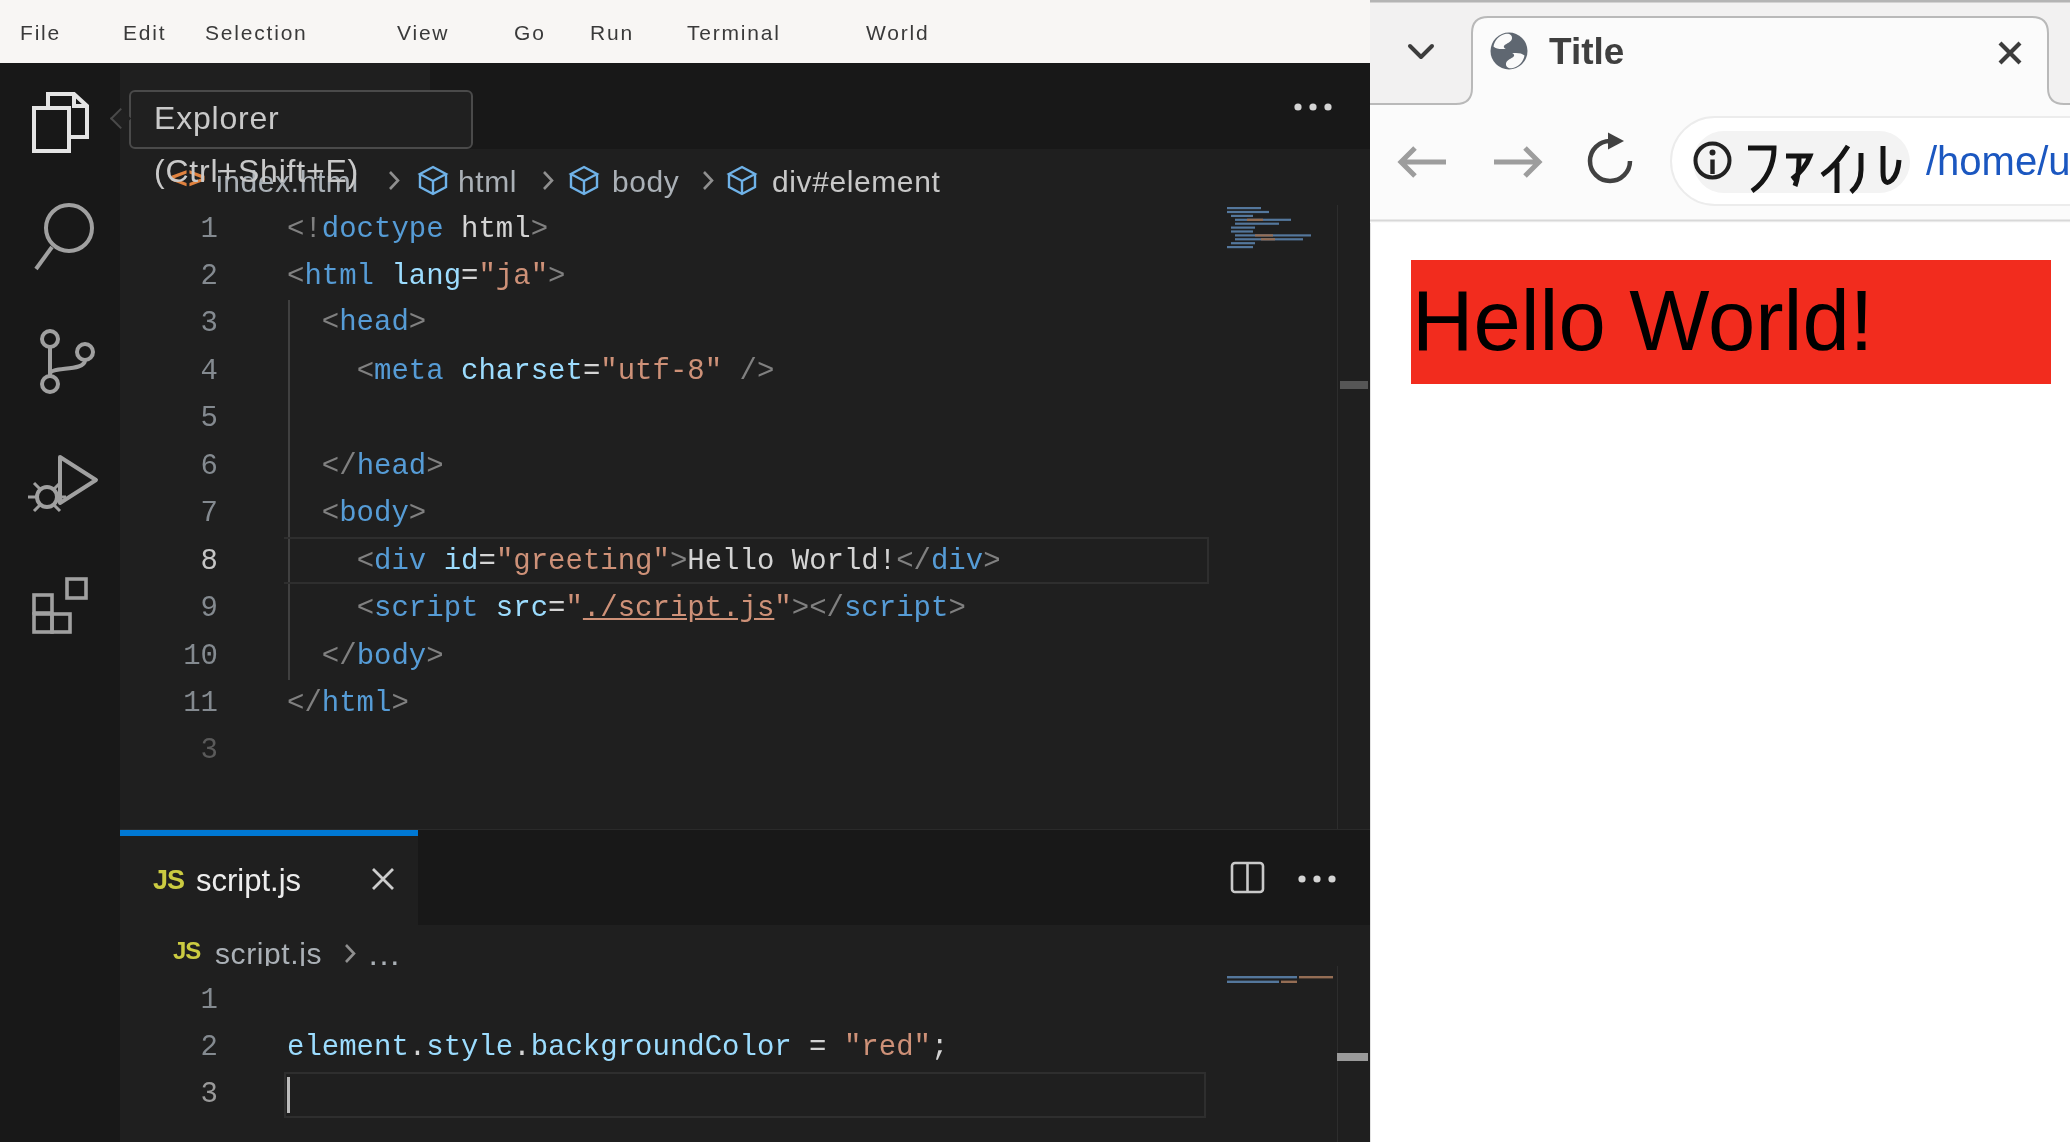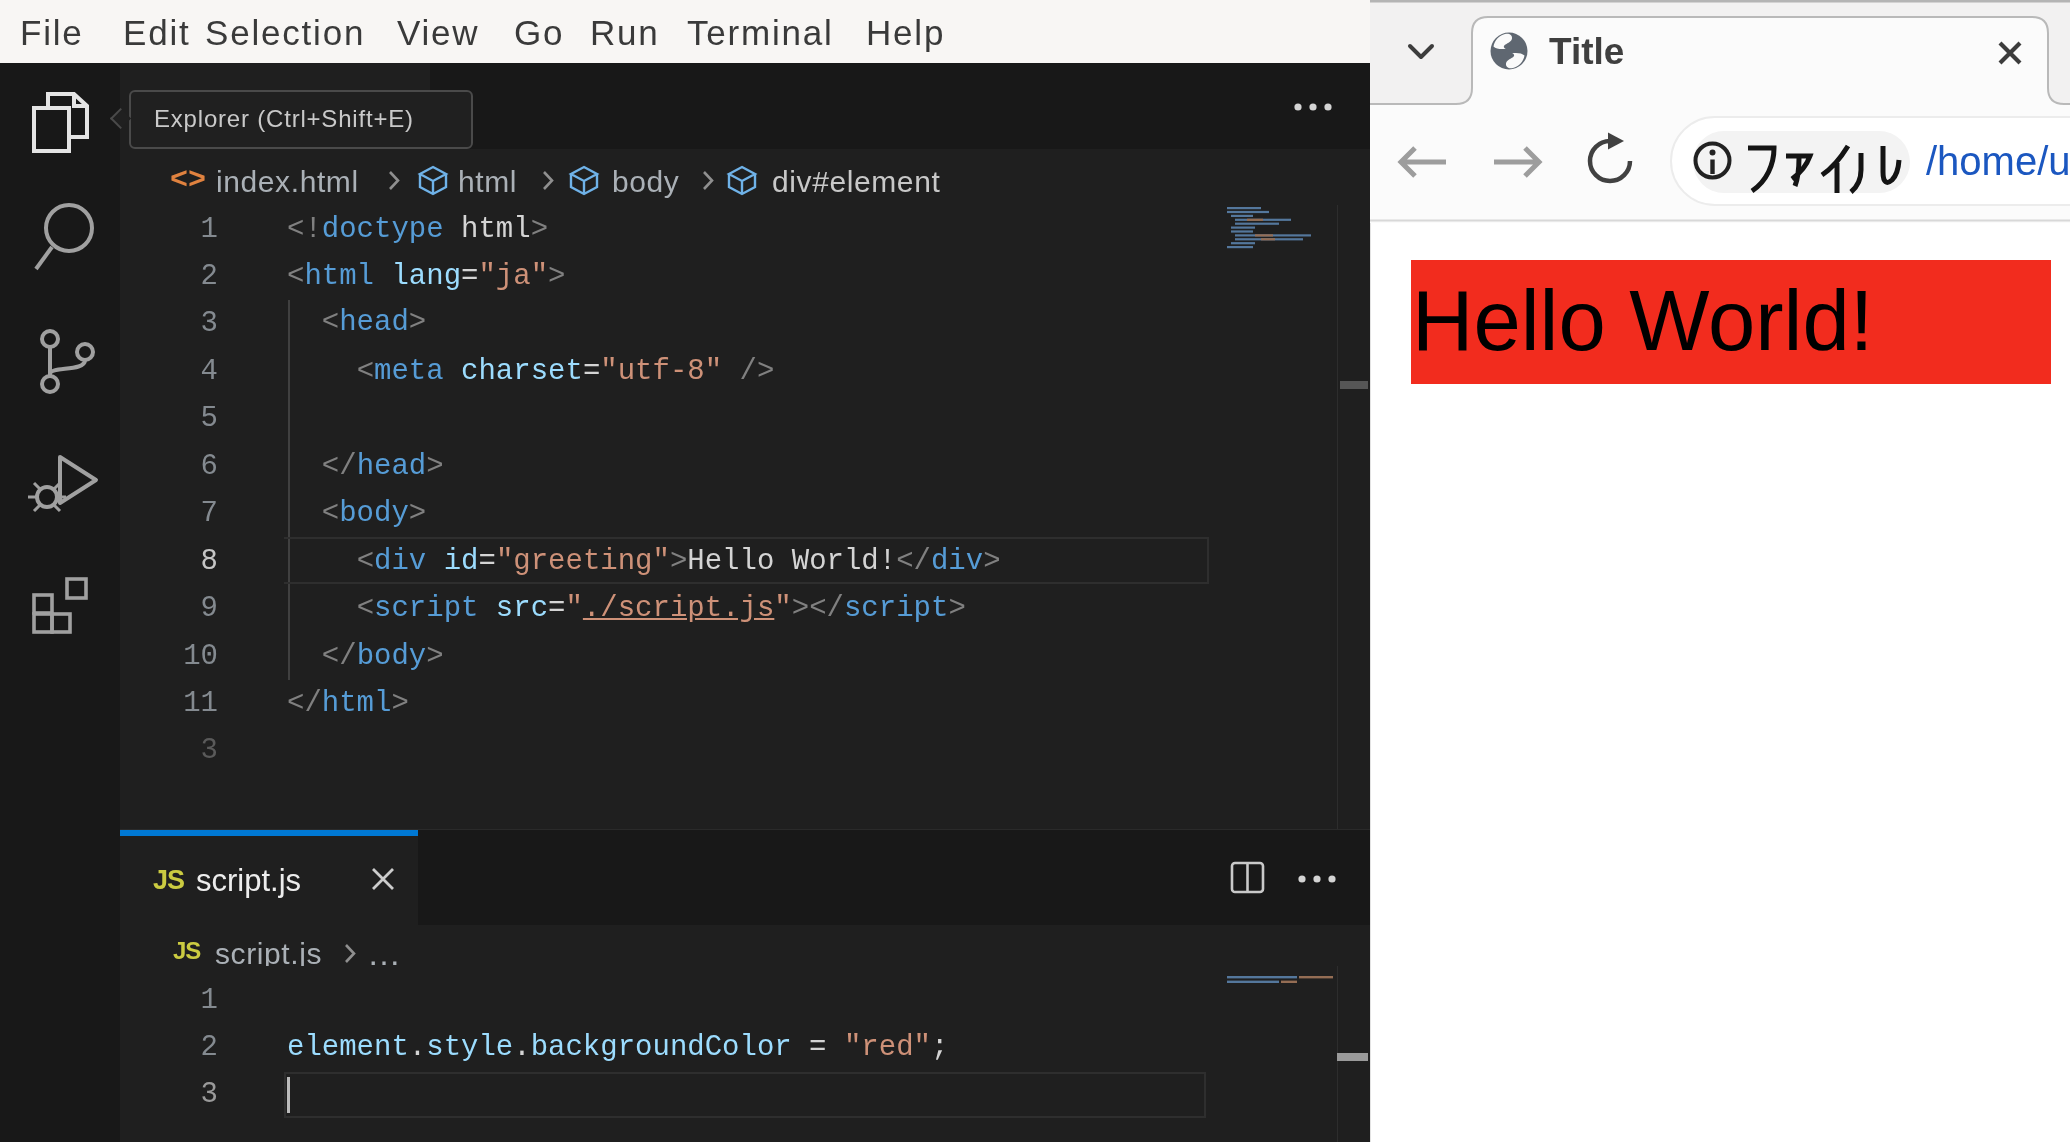--- a/index.html
+++ b/index.html
@@ -2,58 +2,58 @@
 <html lang="en"><head>
 <meta charset="utf-8">
 <title>shot</title>
 <style>
 *{margin:0;padding:0;box-sizing:border-box}
 html,body{width:2070px;height:1142px;overflow:hidden}
 body{position:relative;background:#1f1f1f;font-family:"Liberation Sans",sans-serif}
 .abs{position:absolute}
 
 #menubar{left:0;top:0;width:1370px;height:63px;background:#f8f6f4;}
-#menubar span{position:absolute;top:0;line-height:65px;font-size:35px;color:#3a3a3a;letter-spacing:1.8px}
+#menubar span{position:absolute;top:0;line-height:65px;font-size:21px;color:#3a3a3a;letter-spacing:1.8px}
 #abar{left:0;top:63px;width:120px;height:1079px;background:#181818}
 #tabbar1{left:120px;top:63px;width:1250px;height:86px;background:#181818}
 #tab1{left:0;top:0;width:310px;height:86px;background:#1f1f1f;position:absolute}
 #crumbs1{left:120px;top:149px;width:1250px;height:56px;background:#1f1f1f}
 #ed1{left:120px;top:205px;width:1250px;height:628px;background:#1f1f1f}
 #sash{left:120px;top:829px;width:1250px;height:1px;background:#2a2a2a}
 #tabbar2{left:120px;top:830px;width:1250px;height:95px;background:#181818}
 #tab2{left:0;top:0;width:298px;height:95px;background:#1f1f1f;border-top:6px solid #0078d4;position:absolute}
 #crumbs2{left:120px;top:925px;width:1250px;height:41px;background:#1f1f1f}
 #ed2{left:120px;top:966px;width:1250px;height:176px;background:#1f1f1f}
 
 .cd{position:absolute;left:167px;font:29px/47.45px "Liberation Mono",monospace;white-space:pre;color:#ccc}
 .ln{position:absolute;left:40px;width:58px;text-align:right;font:29px/47.45px "Liberation Mono",monospace;color:#848a90}
 .g{color:#808080}.b{color:#569cd6}.lb{color:#9cdcfe}.o{color:#ce9178}.w{color:#d4d4d4}.y{color:#dcdcaa}.gold{color:#ffd700}.cb{color:#4fc1ff}
 .ul{text-decoration:underline}
 
-#tip{left:129px;top:90px;width:344px;height:59px;background:#202020;border:2px solid #4a4a4a;border-radius:6px;color:#c9c9c9;font-size:24px;line-height:53px;padding-left:23px;letter-spacing:0.8px;z-index:30}
+#tip{left:129px;top:90px;width:344px;height:59px;background:#202020;border:2px solid #4a4a4a;border-radius:6px;color:#c9c9c9;font-size:32px;line-height:53px;padding-left:23px;letter-spacing:0.8px;z-index:30}
 #tiparrow{left:113px;top:111px;width:15px;height:15px;background:#202020;border-left:2px solid #4a4a4a;border-bottom:2px solid #4a4a4a;transform:rotate(45deg);z-index:31}
 
 .crumbtxt{position:absolute;top:9px;font-size:30px;color:#aab0b6;white-space:pre;letter-spacing:0.6px}
 
 #bwin{left:1370px;top:0;width:700px;height:1142px;background:#fff}
 #bcontent{position:absolute;left:1370px;top:223px;width:700px;height:919px;background:#fff;border-left:1px solid #e3e3e3}
 #red{position:absolute;left:40px;top:37px;width:640px;height:124px;background:#f22c1e;color:#000;font-size:85px;line-height:121px;padding-left:1px;white-space:nowrap;overflow:hidden}
 </style>
 </head>
 <body>
 <div class="abs" id="abar"></div>
 <div class="abs" id="menubar">
   <span style="left:20px">File</span>
   <span style="left:123px">Edit</span>
   <span style="left:205px">Selection</span>
   <span style="left:397px">View</span>
   <span style="left:514px">Go</span>
   <span style="left:590px">Run</span>
   <span style="left:687px">Terminal</span>
-  <span style="left:866px">Help</span>
+  <span style="left:866px">World</span>
 </div>
 <svg class="abs" style="left:0;top:0" width="120" height="660" fill="none" stroke="#a0a0a0" stroke-width="4">
   <g stroke="#e4e4e4">
     <path d="M48,94 H74 L87,106 V137 H48 Z" fill="#181818"></path>
     <path d="M74,94 V106 H87" fill="none"></path>
     <path d="M34,108 H69 V151 H34 Z" fill="#181818"></path>
   </g>
   <circle cx="69" cy="228" r="23"></circle>
   <path d="M52,247 L36,269"></path>
   <g>

